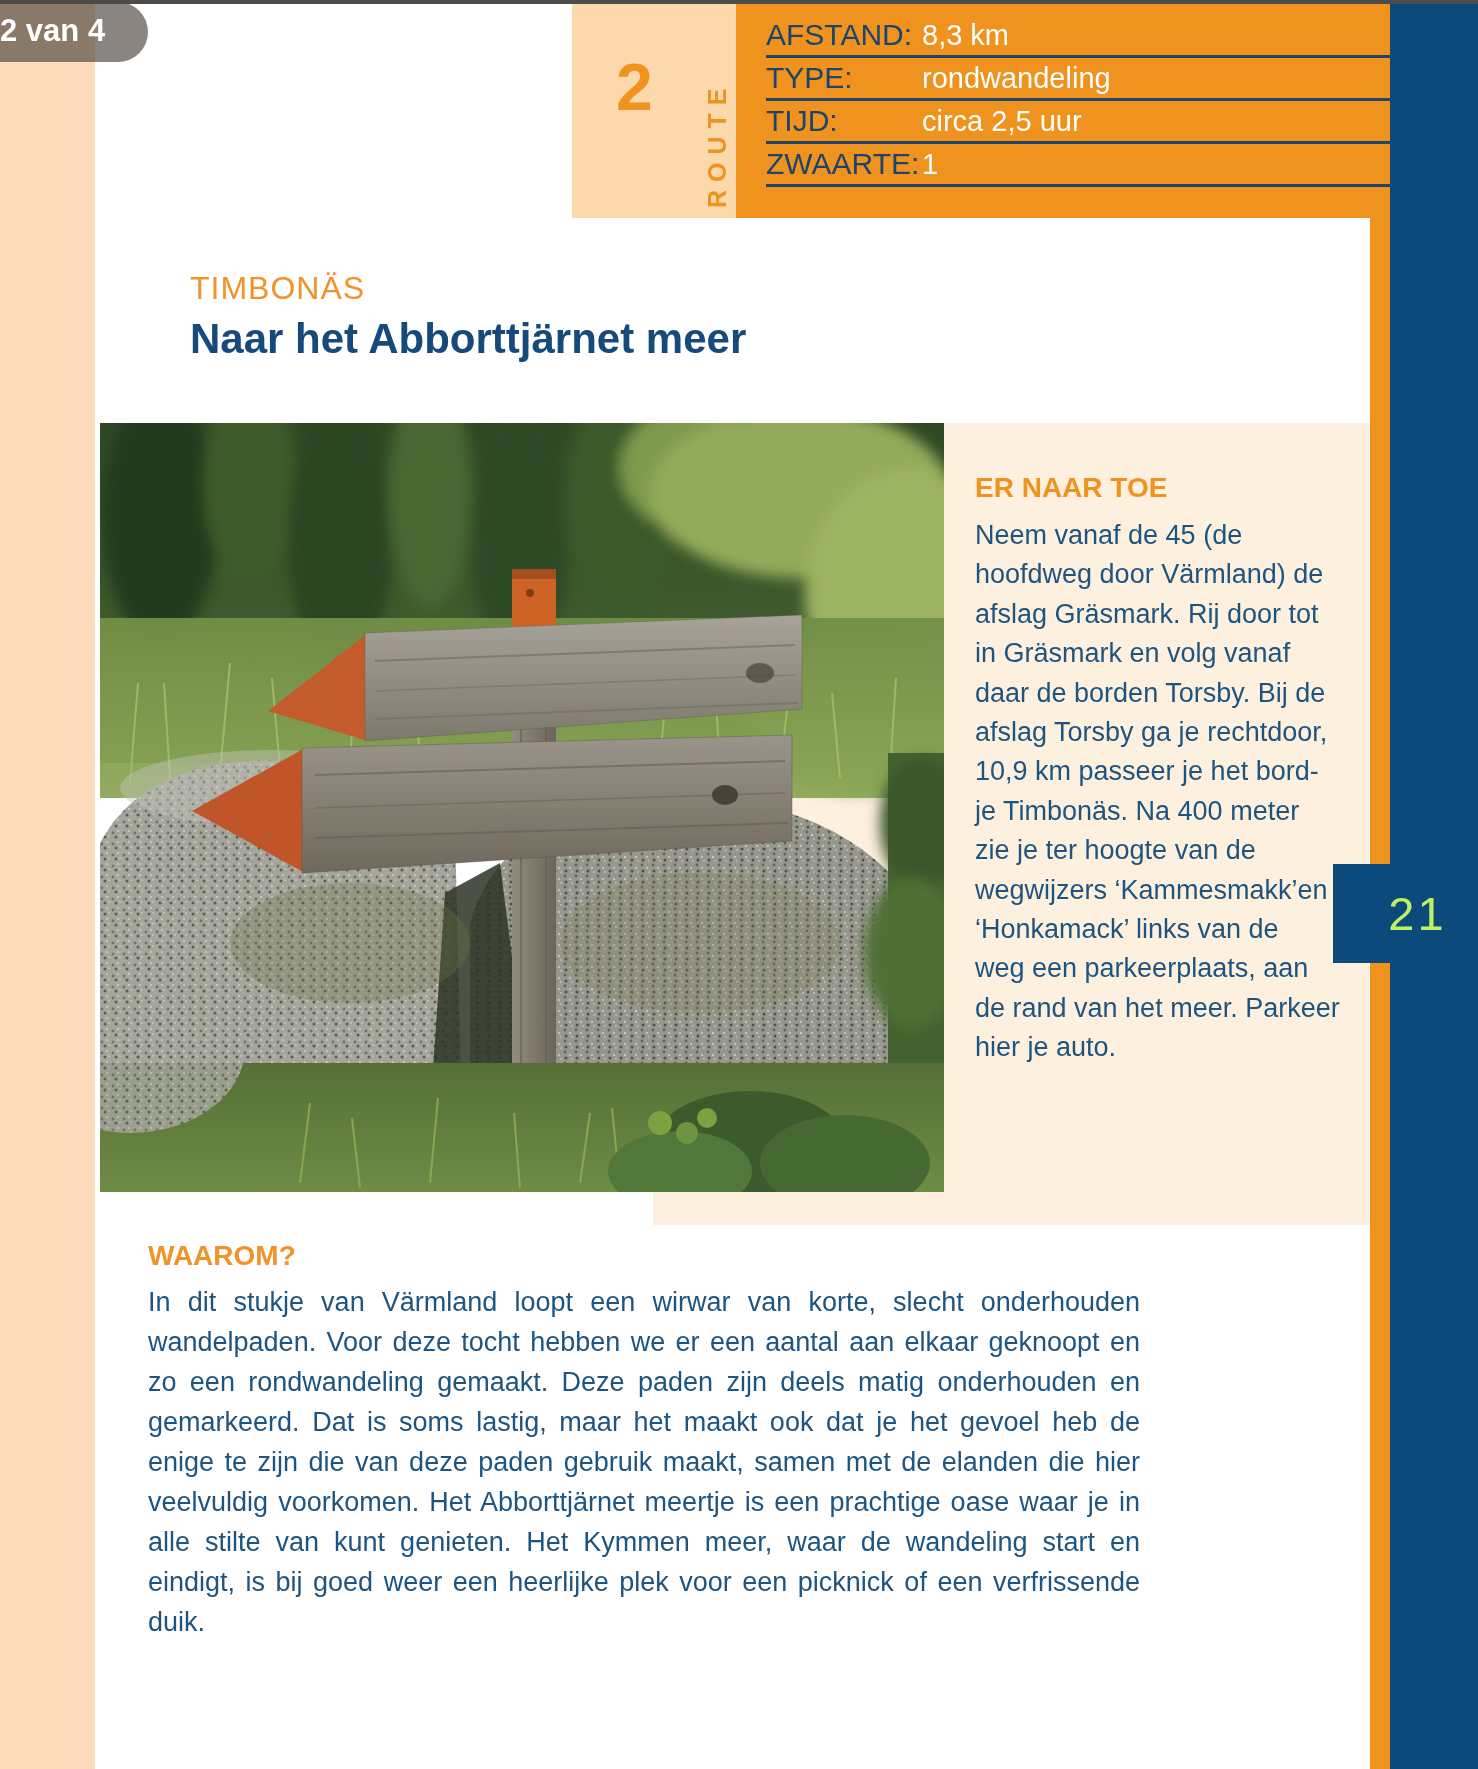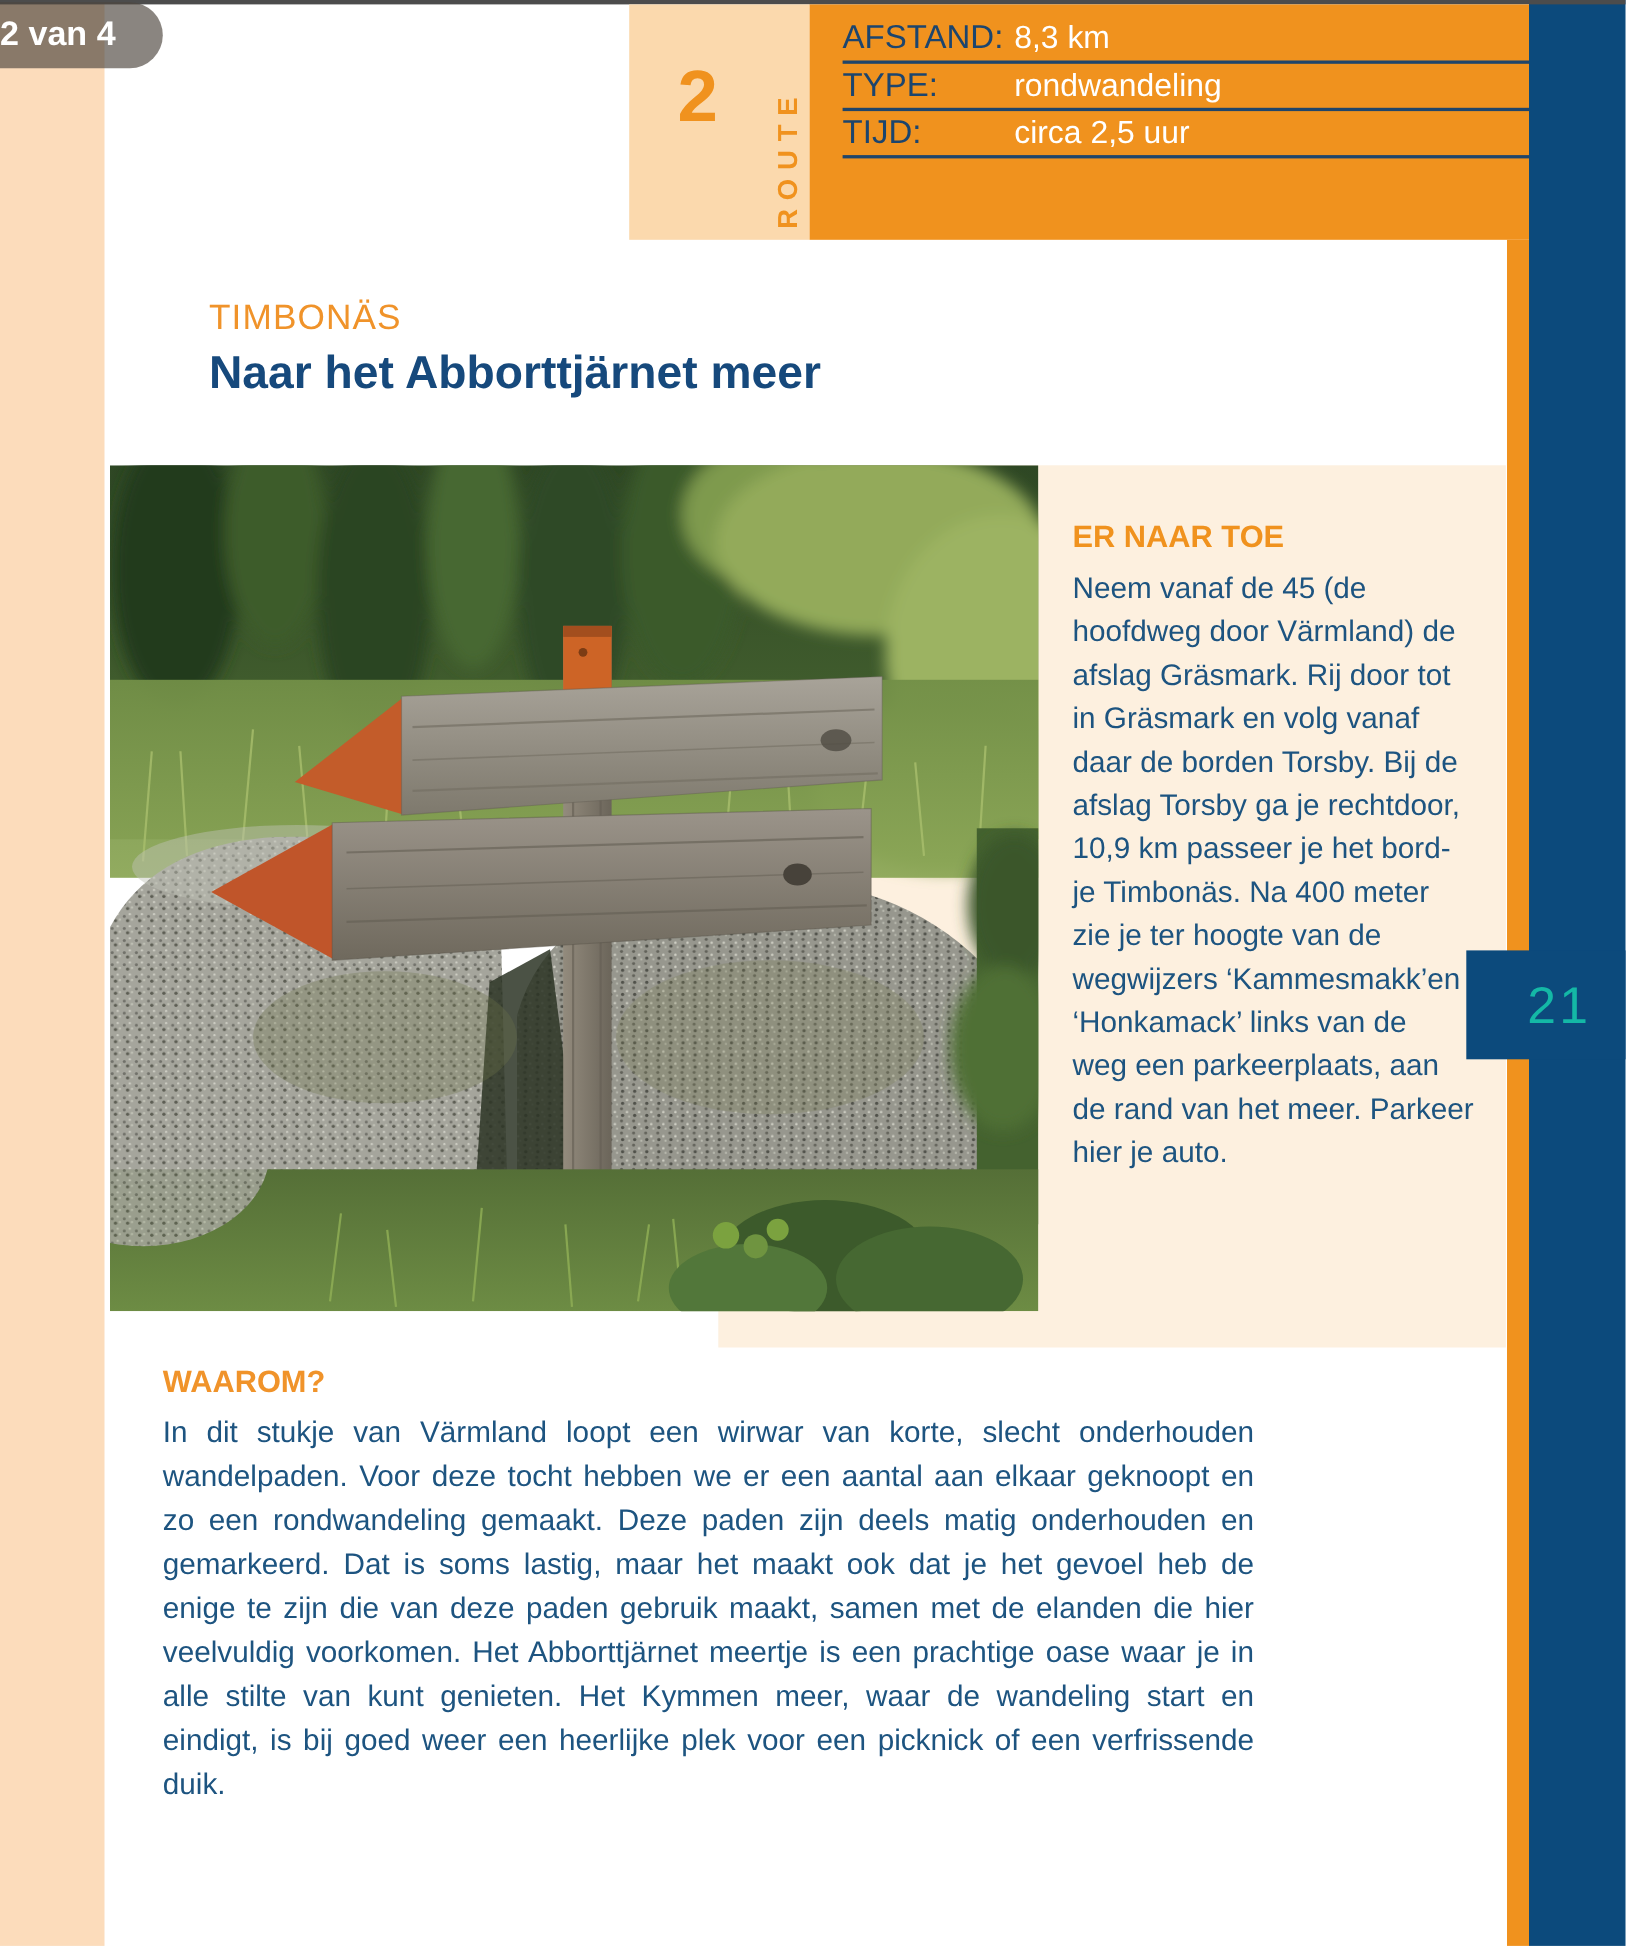--- a/index.html
+++ b/index.html
@@ -36,21 +36,21 @@
   .photo{position:absolute;left:100px;top:423px;width:844px;height:769px;}
   .photo svg{display:block;width:844px;height:769px;}
 
   .sidebar-text{position:absolute;left:975px;top:472px;width:382px;}
   .sidebar-heading{color:#f0921e;font-size:28px;font-weight:bold;margin:0 0 12px 0;}
   .sidebar-body{color:#1d5480;font-size:27px;line-height:39.4px;}
   .sidebar-body>div{white-space:nowrap;}
 
   .page-num-box{position:absolute;left:1333px;top:864px;width:145px;height:99px;background:#0c4a7c;
                 display:flex;align-items:center;justify-content:center;}
-  .page-num{color:#14b8a6;font-size:47px;letter-spacing:3px;margin-left:24px;}
+  .page-num{color:#bef264;font-size:47px;letter-spacing:3px;margin-left:24px;}
 
   .why-block{position:absolute;left:148px;top:1240px;width:992px;}
   .why-heading{color:#f0932a;font-size:28px;font-weight:bold;margin:0 0 10px 0;}
   .why-body{color:#1d5480;font-size:27px;line-height:40px;text-align:justify;}
 </style>
 </head>
 <body>
 
 <div class="page">
 
@@ -71,20 +71,24 @@
       <span class="lbl">AFSTAND:</span>
       <span class="val">8,3 km</span>
     </div>
     <div class="route-row">
       <span class="lbl">TYPE:</span>
       <span class="val">rondwandeling</span>
     </div>
     <div class="route-row">
       <span class="lbl">TIJD:</span>
       <span class="val">circa 2,5 uur</span>
+    </div>
+    <div class="route-row">
+      <span class="lbl">ZWAARTE:</span>
+      <span class="val">1</span>
     </div>
   </div>
 
   <div class="title-block">
     <div class="kicker">TIMBONÄS</div>
     <div class="main-title">Naar het Abborttjärnet meer</div>
   </div>
 
   <div class="cream-panel"></div>
 

